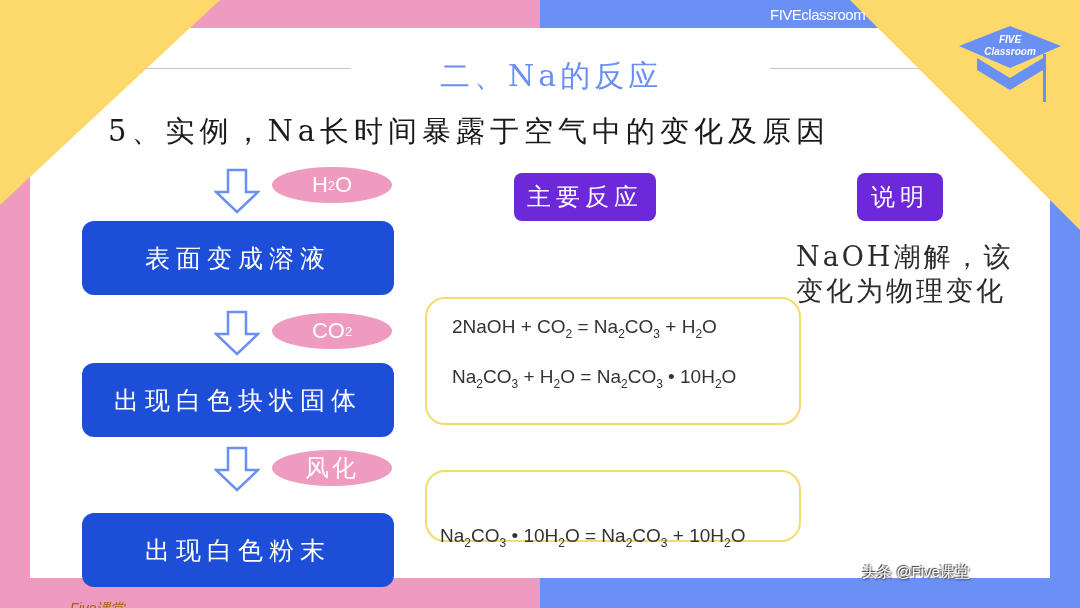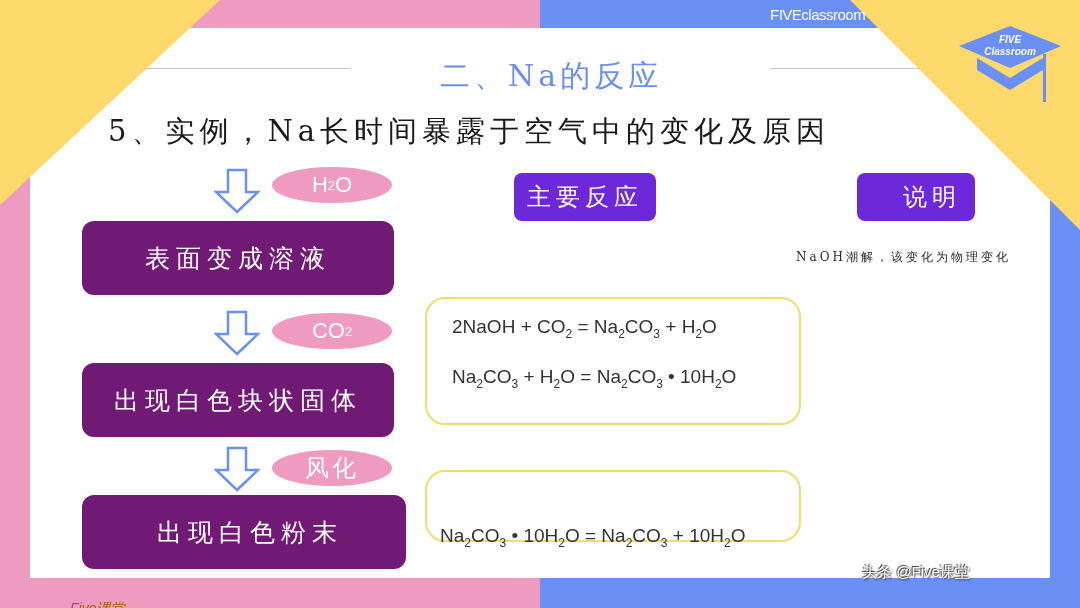--- a/index.html
+++ b/index.html
@@ -21,29 +21,29 @@
   .rule-left { position: absolute; left: 145px; top: 68px; width: 206px; height: 1px; background: #c6c3d2; }
   .rule-right { position: absolute; left: 770px; top: 68px; width: 150px; height: 1px; background: #c6c3d2; }
   .section-title { position: absolute; left: 440px; top: 56px; color: #6a8ff5; font-size: 30px; letter-spacing: 4px; font-family: "DejaVu Serif", serif; }
   .subtitle { position: absolute; left: 108px; top: 112px; color: #1a1a1a; font-size: 29px; letter-spacing: 5px; font-family: "DejaVu Serif", serif; }
 
   .arrow { position: absolute; width: 46px; height: 46px; }
   .reagent { position: absolute; width: 120px; height: 36px; border-radius: 50%; background: #ef9bbf; color: #ffffff; font-family: "Liberation Sans", sans-serif; font-size: 22px; display: flex; align-items: center; justify-content: center; }
   .reagent sub { font-size: 13px; }
   .reagent.han { font-family: Liberation Sans, sans-serif; font-size: 24px; letter-spacing: 3px; }
 
-  .step { position: absolute; left: 82px; width: 312px; height: 74px; background: #701a75; border-radius: 12px; color: #ffffff; font-size: 25px; letter-spacing: 6px; display: flex; align-items: center; justify-content: center; font-family: "DejaVu Serif", serif; }
+  .step { position: absolute; left: 82px; width: 312px; height: 74px; background: #1d4ed8; border-radius: 12px; color: #ffffff; font-size: 25px; letter-spacing: 6px; display: flex; align-items: center; justify-content: center; font-family: "DejaVu Serif", serif; }
 
   .tag { position: absolute; background: #6d28d9; color: #ffffff; border-radius: 8px; font-size: 24px; letter-spacing: 5px; display: flex; align-items: center; justify-content: center; font-family: "DejaVu Serif", serif; text-align: center; }
 
   .eq-box { position: absolute; border: 2.5px solid #f3dc6c; border-radius: 20px; background: #ffffff; }
   .eq { position: absolute; font-family: "Liberation Sans", sans-serif; font-size: 19px; color: #333333; white-space: nowrap; }
   .eq sub { font-size: 12px; }
 
-  .note { position: absolute; left: 796px; top: 240px; width: 240px; color: #2b2b2b; font-size: 12px; line-height: 34px; letter-spacing: 3px; font-family: "DejaVu Serif", serif; }
+  .note { position: absolute; left: 796px; top: 240px; width: 240px; color: #2b2b2b; font-size: 27px; line-height: 34px; letter-spacing: 3px; font-family: "DejaVu Serif", serif; }
 </style>
 </head>
 <body>
 
 <div class="bg-pink"></div>
 <div class="bg-blue"></div>
 <div class="panel"></div>
 <div class="yellow-tl"></div>
 <div class="yellow-tr"></div>
 
@@ -82,24 +82,24 @@
     <span>O</span>
 </div>
 <div class="reagent" style="left:272px; top:313px;">
   <span>CO</span>
     <sub>2</sub>
 </div>
 <div class="reagent han" style="left:272px; top:450px;">风化</div>
 
 <div class="step" style="top:221px;">表面变成溶液</div>
 <div class="step" style="top:363px;">出现白色块状固体</div>
-<div class="step" style="top:495px;padding-left:12px;">出现白色粉末</div>
+<div class="step" style="top:513px;">出现白色粉末</div>
 
 <div class="tag" style="left:514px; top:173px; width:142px; height:48px;">主要反应</div>
-<div class="tag" style="left:857px; top:173px; width:86px; height:48px;padding-left:32px;">说明</div>
+<div class="tag" style="left:857px; top:173px; width:86px; height:48px;">说明</div>
 
 <div class="eq-box" style="left:425px; top:297px; width:372px; height:124px;"></div>
 <div class="eq" style="left:452px; top:316px;">
   <span>2NaOH + CO</span><sub>2</sub><span> = Na</span><sub>2</sub><span>CO</span><sub>3</sub><span> + H</span><sub>2</sub><span>O</span>
 </div>
 <div class="eq" style="left:452px; top:366px;">
   <span>Na</span><sub>2</sub><span>CO</span><sub>3</sub><span> + H</span><sub>2</sub><span>O = Na</span><sub>2</sub><span>CO</span><sub>3</sub><span> • 10H</span><sub>2</sub><span>O</span>
 </div>
 
 <div class="eq-box" style="left:425px; top:470px; width:372px; height:68px;"></div>

